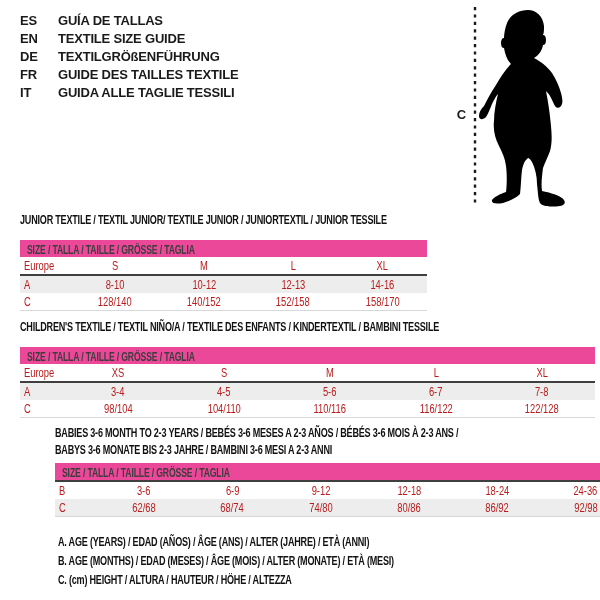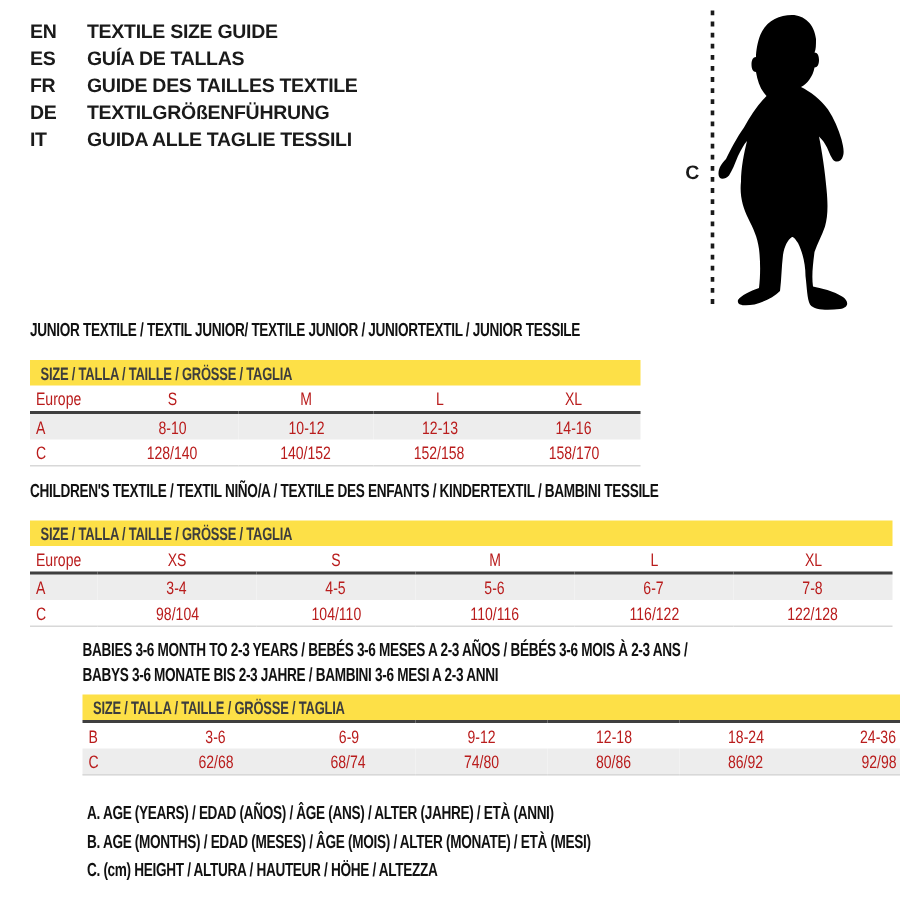--- a/index.html
+++ b/index.html
@@ -28,21 +28,21 @@
   .section-title{
     font-weight:700;font-size:12.6px;line-height:14px;letter-spacing:-0.3px;
     white-space:nowrap;width:max-content;
     transform:scaleX(0.72);transform-origin:0 0;color:#111;
   }
   .mb13{margin-bottom:13px;}
   .title-2line{line-height:17px;}
   .mb4{margin-bottom:4px;}
 
   .size-bar{
-    background:#fde047;height:17px;line-height:17px;padding-left:7px;
+    background:#ec4899;height:17px;line-height:17px;padding-left:7px;
     overflow:hidden;white-space:nowrap;
   }
   .size-bar .cx{
     display:inline-block;transform:scaleX(0.72);transform-origin:0 50%;
     font-weight:700;font-size:12px;color:#3d3d3d;letter-spacing:-0.2px;white-space:nowrap;
   }
 
   table.size-table{border-collapse:collapse;width:100%;table-layout:fixed;}
   table.size-table td{
     height:17px;padding:0;vertical-align:middle;text-align:center;
@@ -61,34 +61,34 @@
     font-weight:700;font-size:12.6px;line-height:19px;letter-spacing:-0.3px;
     white-space:nowrap;width:max-content;
     transform:scaleX(0.72);transform-origin:0 50%;color:#111;
   }
 </style>
 </head>
 <body>
 
 <div class="abs lang-list">
   <div class="lang-row">
+    <span class="lang-code">ES</span>
+    <span class="lang-label">GUÍA DE TALLAS</span>
+  </div>
+  <div class="lang-row">
     <span class="lang-code">EN</span>
     <span class="lang-label">TEXTILE SIZE GUIDE</span>
   </div>
   <div class="lang-row">
-    <span class="lang-code">ES</span>
-    <span class="lang-label">GUÍA DE TALLAS</span>
+    <span class="lang-code">DE</span>
+    <span class="lang-label">TEXTILGRÖßENFÜHRUNG</span>
   </div>
   <div class="lang-row">
     <span class="lang-code">FR</span>
     <span class="lang-label">GUIDE DES TAILLES TEXTILE</span>
-  </div>
-  <div class="lang-row">
-    <span class="lang-code">DE</span>
-    <span class="lang-label">TEXTILGRÖßENFÜHRUNG</span>
   </div>
   <div class="lang-row">
     <span class="lang-code">IT</span>
     <span class="lang-label">GUIDA ALLE TAGLIE TESSILI</span>
   </div>
 </div>
 
 <svg class="abs figure-svg" width="150" height="212" viewBox="0 0 150 212">
   <line x1="27" y1="5" x2="27" y2="204" stroke="#1a1a1a" stroke-width="2.4" stroke-dasharray="3.2 4.2"></line>
   <text x="13.5" y="117" text-anchor="middle" font-size="13" font-weight="bold" font-family="Liberation Sans, sans-serif" fill="#1a1a1a">C</text>

